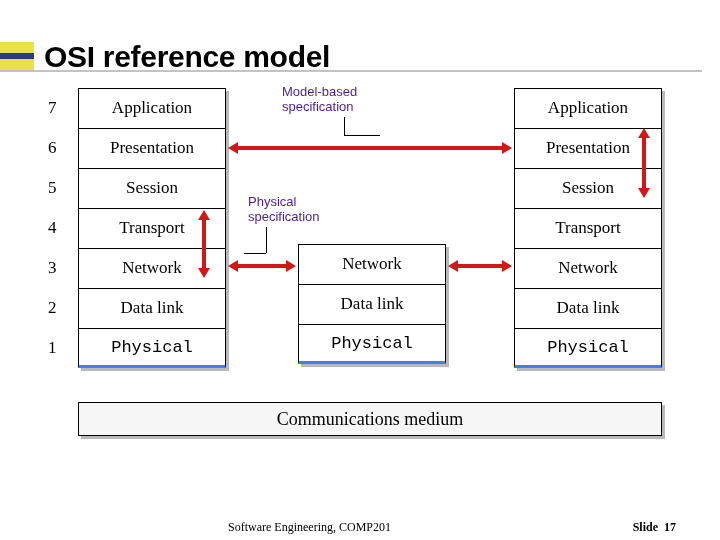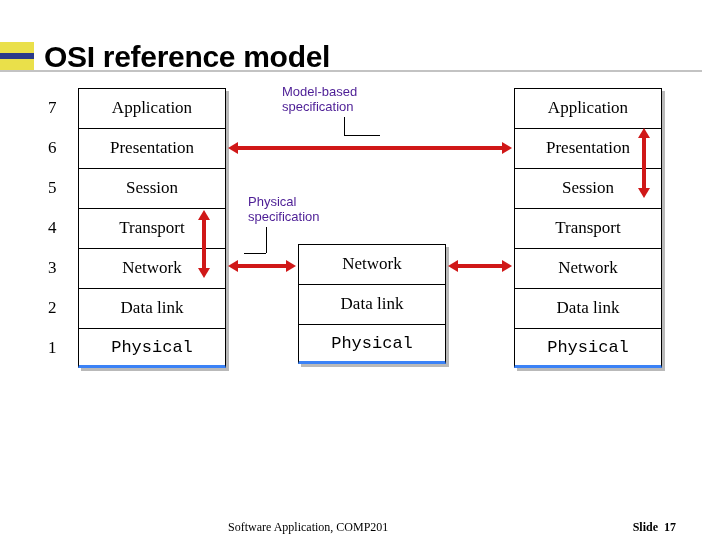--- a/index.html
+++ b/index.html
@@ -97,20 +97,21 @@
   <div class="stack stackC">
     <div class="cell">Application</div>
     <div class="cell">Presentation</div>
     <div class="cell">Session</div>
     <div class="cell">Transport</div>
     <div class="cell">Network</div>
     <div class="cell">Data link</div>
     <div class="cell">Physical</div>
   </div>
 
+  <div class="medium">Communications medium</div>
 
   <div class="label label-model">Model-based
 specification</div>
   <div class="leader leader-m1"></div>
   <div class="leader leader-m2"></div>
 
   <div class="label label-alg">Physical
 specification</div>
   <div class="leader leader-a1"></div>
   <div class="leader leader-a2"></div>
@@ -139,18 +140,18 @@
   </div>
   <div class="arrow arrow-v" style="left:594px; top:40px; height:70px;">
     <div class="headU"></div>
       <div class="shaft"></div>
       <div class="headD"></div>
   </div>
 
 </div>
 
 <div class="footer">
-  <span class="course">Software Application, COMP201</span>
+  <span class="course">Software Engineering, COMP201</span>
   <span class="slide">
     <span>Slide</span>
     &nbsp;<span>17</span>
   </span>
 </div>
 
 </body></html>

